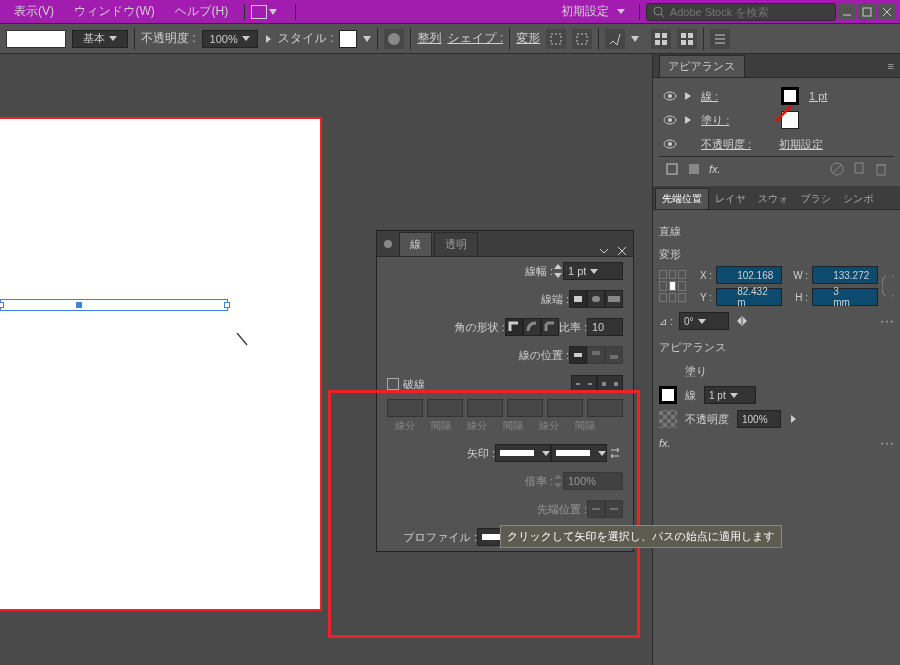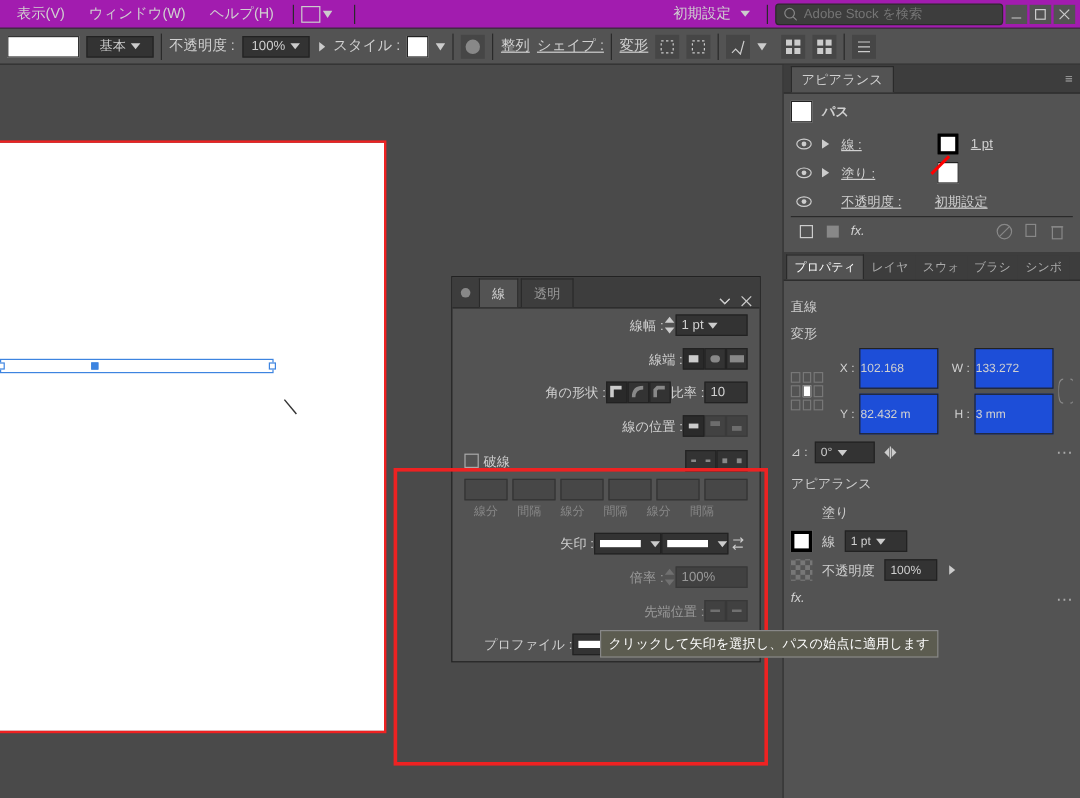--- a/index.html
+++ b/index.html
@@ -78,21 +78,21 @@
   .appear .ftr{height:24px;border-top:1px solid #2a2a2a;display:flex;align-items:center;padding:0 6px;gap:8px;}
   .appear .ftr .r{margin-left:auto;display:flex;gap:8px;color:#888;}
   .prop-tabs{height:24px;background:#3d3d3d;display:flex;align-items:flex-end;padding:0 2px;border-bottom:1px solid #2a2a2a;overflow:hidden;}
   .prop-tabs .tab{padding:3px 6px;font-size:10px;color:#aaa;background:#3d3d3d;}
   .prop-tabs .tab.on{background:#535353;color:#fff;border:1px solid #2a2a2a;border-bottom:none;}
   .prop-body{padding:6px;}
   .prop-body .sect{font-size:11px;color:#ccc;margin:8px 0 4px;}
   .prop-body .xform{display:grid;grid-template-columns:auto auto;gap:4px 8px;align-items:center;}
   .prop-body .xform .pair{display:flex;align-items:center;gap:4px;}
   .prop-body .xform .pair .k{font-size:10px;width:18px;text-align:right;}
-  .prop-body .xform .pair .v{width:66px;height:34px;background:#1d4ed8;border:1px solid #222;display:flex;align-items:center;padding:0 0;font-size:10px;}
+  .prop-body .xform .pair .v{width:66px;height:18px;background:#0c4a6e;border:1px solid #222;display:flex;align-items:center;padding:0 20px;font-size:10px;}
   .prop-body .refpt{width:32px;height:32px;display:grid;grid-template-columns:repeat(3,1fr);grid-template-rows:repeat(3,1fr);gap:2px;margin-right:4px;}
   .prop-body .refpt span{border:1px solid #777;}
   .prop-body .refpt span.sel{background:#fff;}
   .prop-body .rowf{display:flex;align-items:center;gap:6px;margin-top:6px;}
   .prop-body .rowf .v{width:50px;height:18px;background:#333;border:1px solid #222;display:flex;align-items:center;padding:0 4px;font-size:10px;}
   .prop-body .app2{margin-top:10px;}
   .prop-body .app2 .ar{display:flex;align-items:center;gap:8px;height:24px;}
   .quick{height:20px;background:#3d3d3d;display:flex;align-items:center;padding:0 6px;font-size:11px;border-top:1px solid #2a2a2a;}
 </style>
 </head>
@@ -223,24 +223,20 @@
     </div>
   </div>
 
   <div class="rightdock">
 
     <div class="panel-head">
       <span class="tab">アピアランス</span>
       <span class="menu">≡</span>
     </div>
     <div class="appear">
-      <div class="hdr">
-        <div class="box"></div>
-        <span style="font-weight:bold;">パス</span>
-      </div>
       <div class="arow">
         <svg class="eye">
             <circle cx="7" cy="7" r="2" fill="#ccc"></circle>
             <ellipse cx="7" cy="7" rx="6" ry="4" stroke="#ccc" fill="none"></ellipse>
           </svg>
         <svg class="chev">
             <polygon points="0,0 6,4 0,8" fill="#ccc"></polygon>
           </svg>
         <span class="slabel link">線 :</span>
         <div class="sw" style="background:#fff;border:3px solid #000;"></div>
@@ -284,21 +280,21 @@
             </svg>
           <svg width="14" height="14">
               <rect x="3" y="3" width="8" height="10" stroke="#888" fill="none"></rect>
               <line x1="2" y1="3" x2="12" y2="3" stroke="#888"></line>
             </svg>
         </div>
       </div>
     </div>
 
     <div class="prop-tabs">
-      <span class="tab on">プロパティ</span>
+      <span class="tab on">先端位置</span>
       <span class="tab">レイヤ</span>
       <span class="tab">スウォ</span>
       <span class="tab">ブラシ</span>
       <span class="tab">シンボ</span>
     </div>
     <div class="prop-body">
       <div class="sect">直線</div>
       <div class="sect">変形</div>
       <div style="display:flex;gap:4px;align-items:center;">
         <div class="refpt">

